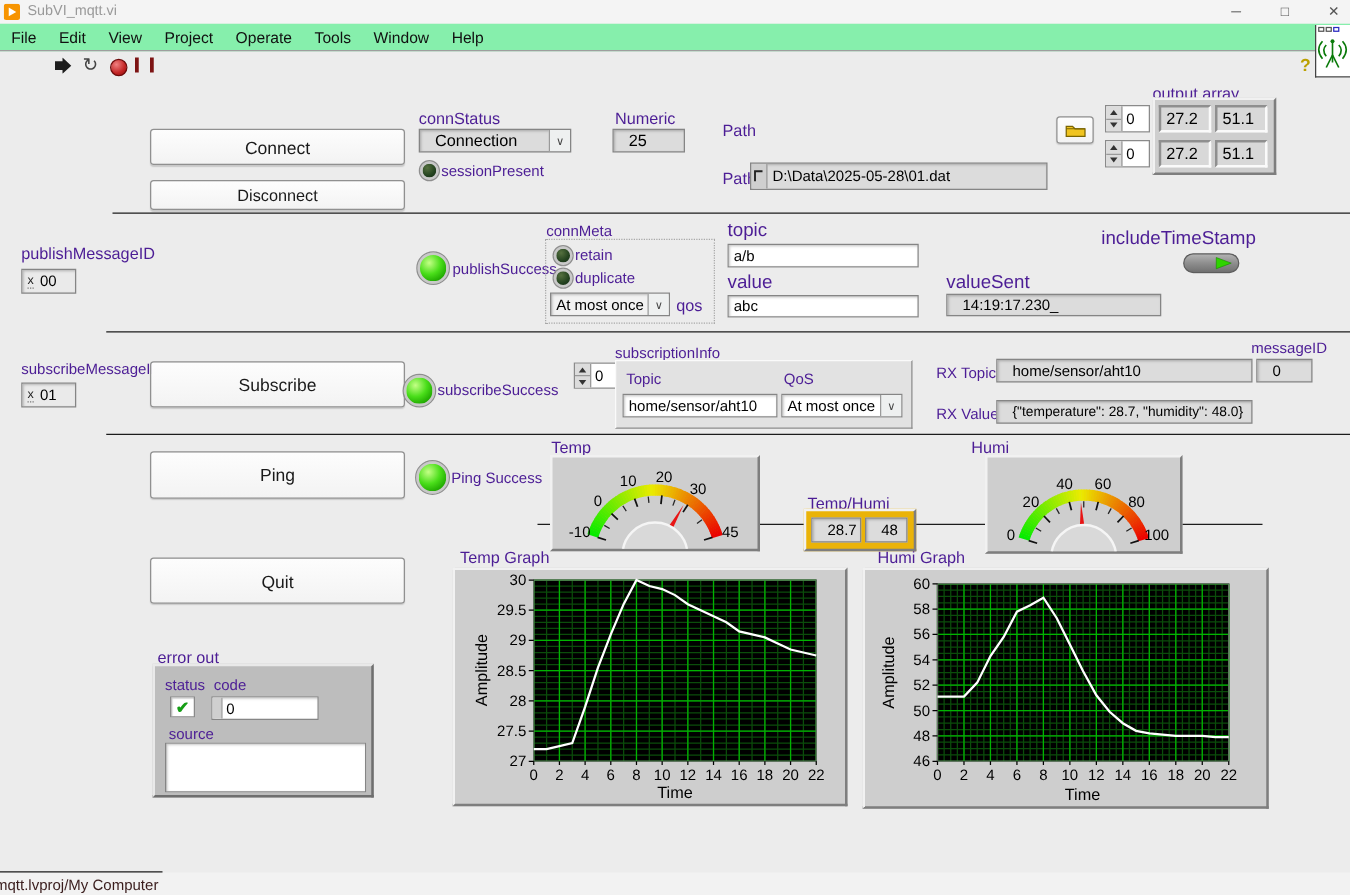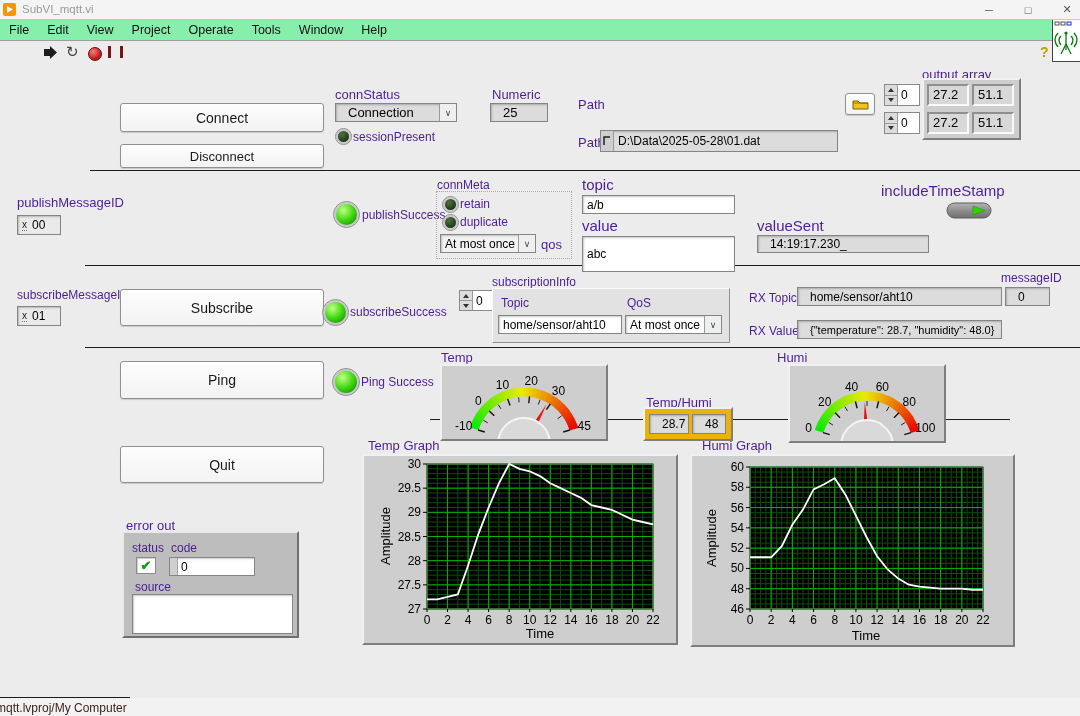--- a/index.html
+++ b/index.html
@@ -173,21 +173,21 @@
   <span class="lbl lbl-sm" style="left:460px;top:215px">duplicate</span>
   <div class="field dd" style="left:440px;top:234px;width:96px;height:19px;background:#f2f2f2">
     <span>At most once</span>
     <span class="chev">∨</span>
   </div>
   <span class="lbl" style="left:541px;top:237px">qos</span>
 
   <span class="lbl lbl-lg" style="left:582px;top:176px">topic</span>
   <div class="field" style="left:582px;top:195px;width:153px;height:19px">a/b</div>
   <span class="lbl lbl-lg" style="left:582px;top:217px">value</span>
-  <div class="field" style="left:582px;top:236px;width:153px;height:36px">abc</div>
+  <div class="field" style="left:582px;top:236px;width:153px;height:18px">abc</div>
 
   <span class="lbl lbl-lg" style="left:757px;top:217px">valueSent</span>
   <div class="field gray" style="left:757px;top:235px;width:172px;height:18px">14:19:17.230_</div>
 
   <span class="lbl lbl-lg" style="left:881px;top:182px">includeTimeStamp</span>
   <svg class="abs" style="left:946px;top:202px" width="46" height="17">
     <defs>
       <linearGradient id="swg" x1="0" y1="0" x2="0" y2="1">
         <stop offset="0" stop-color="#b5b5b5"></stop>
           <stop offset="0.5" stop-color="#8e8e8e"></stop>

